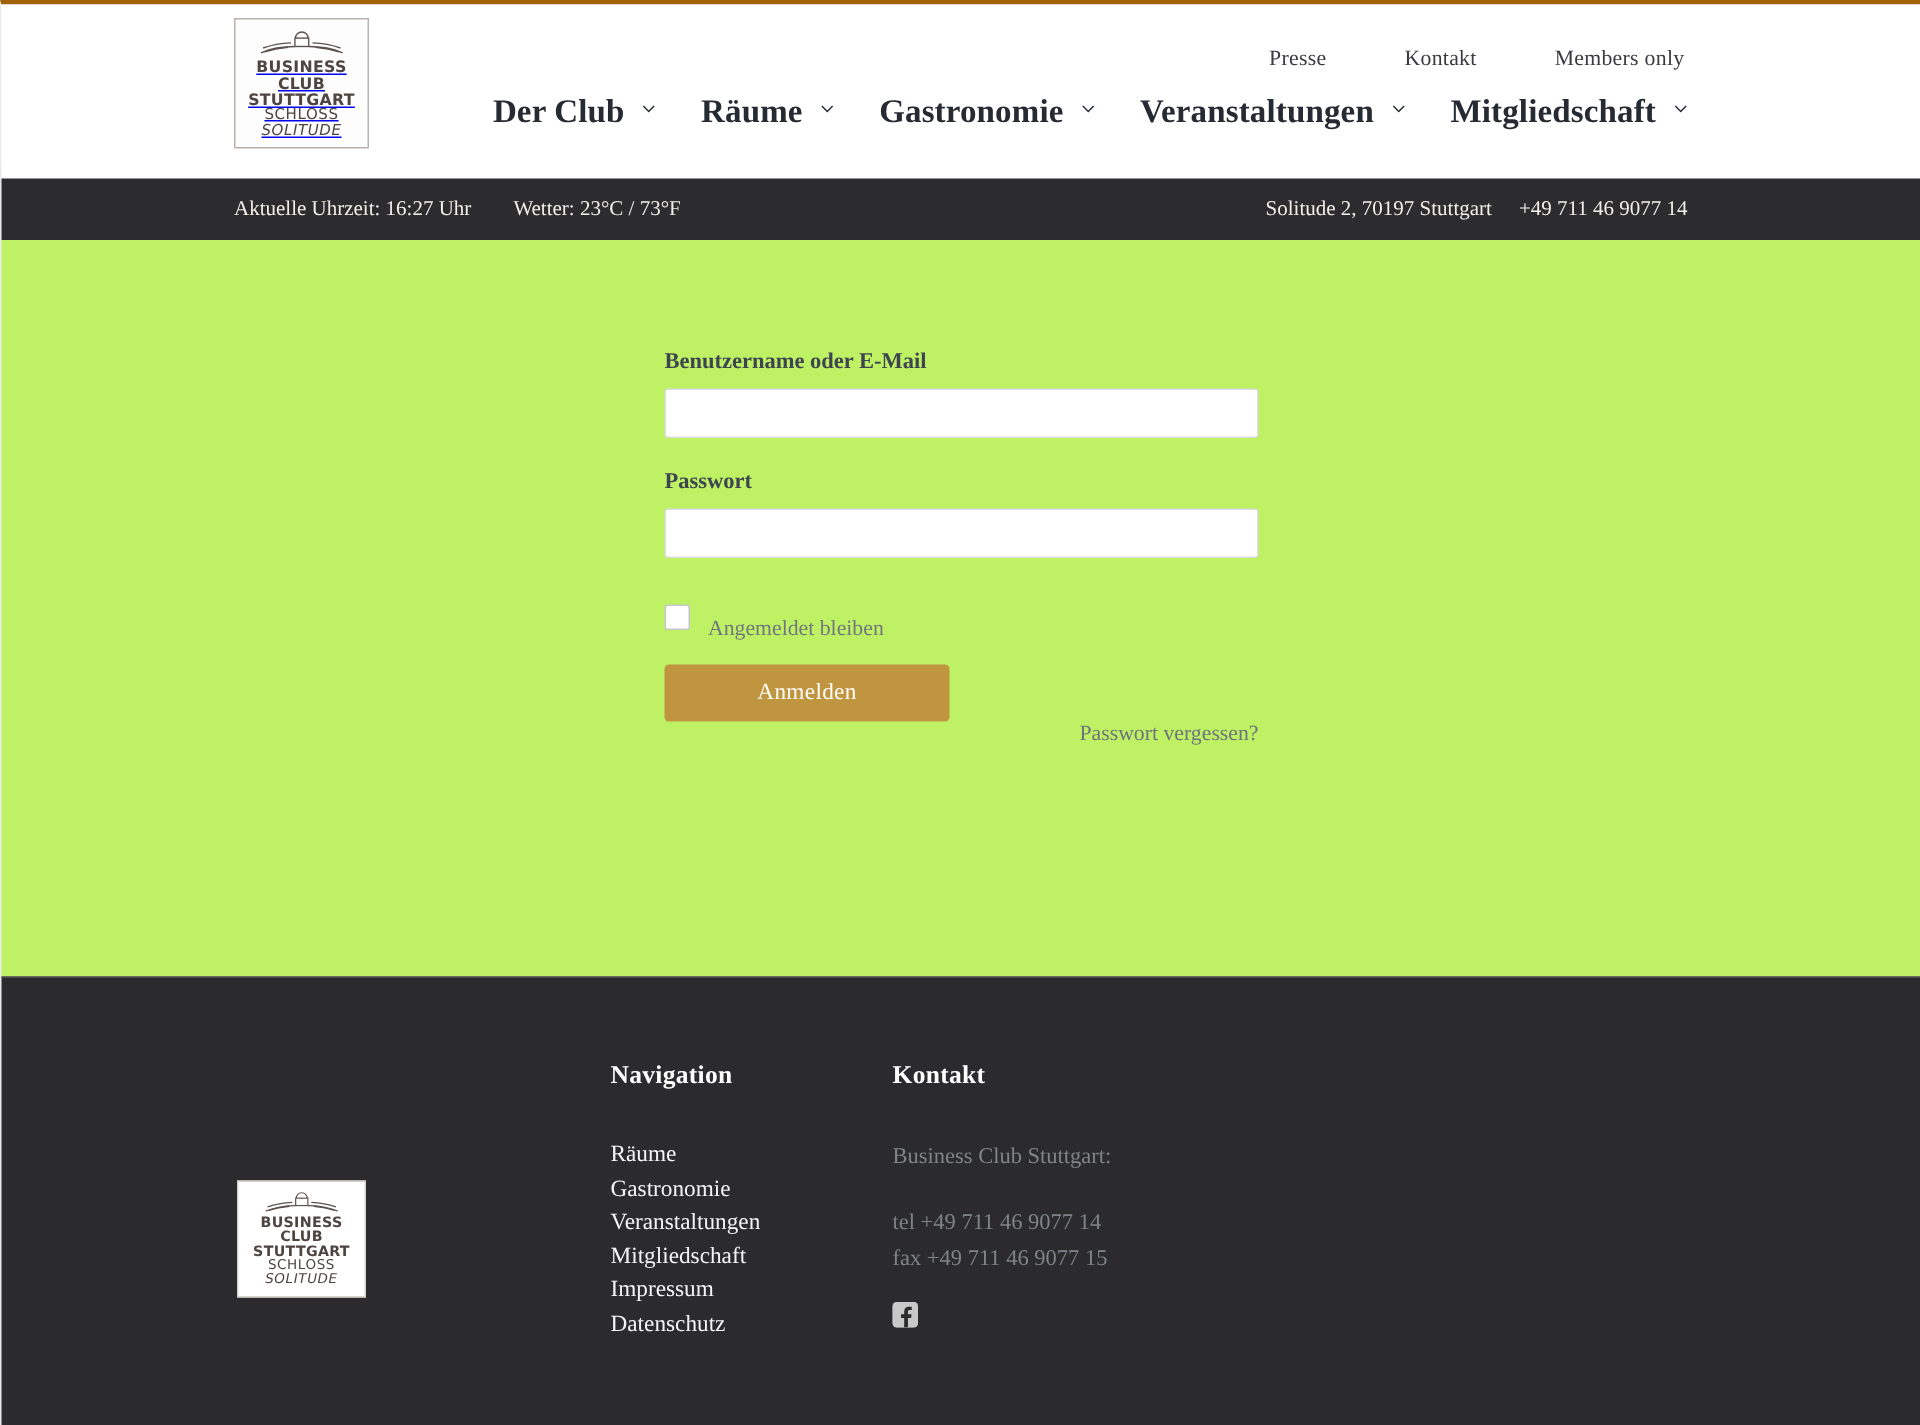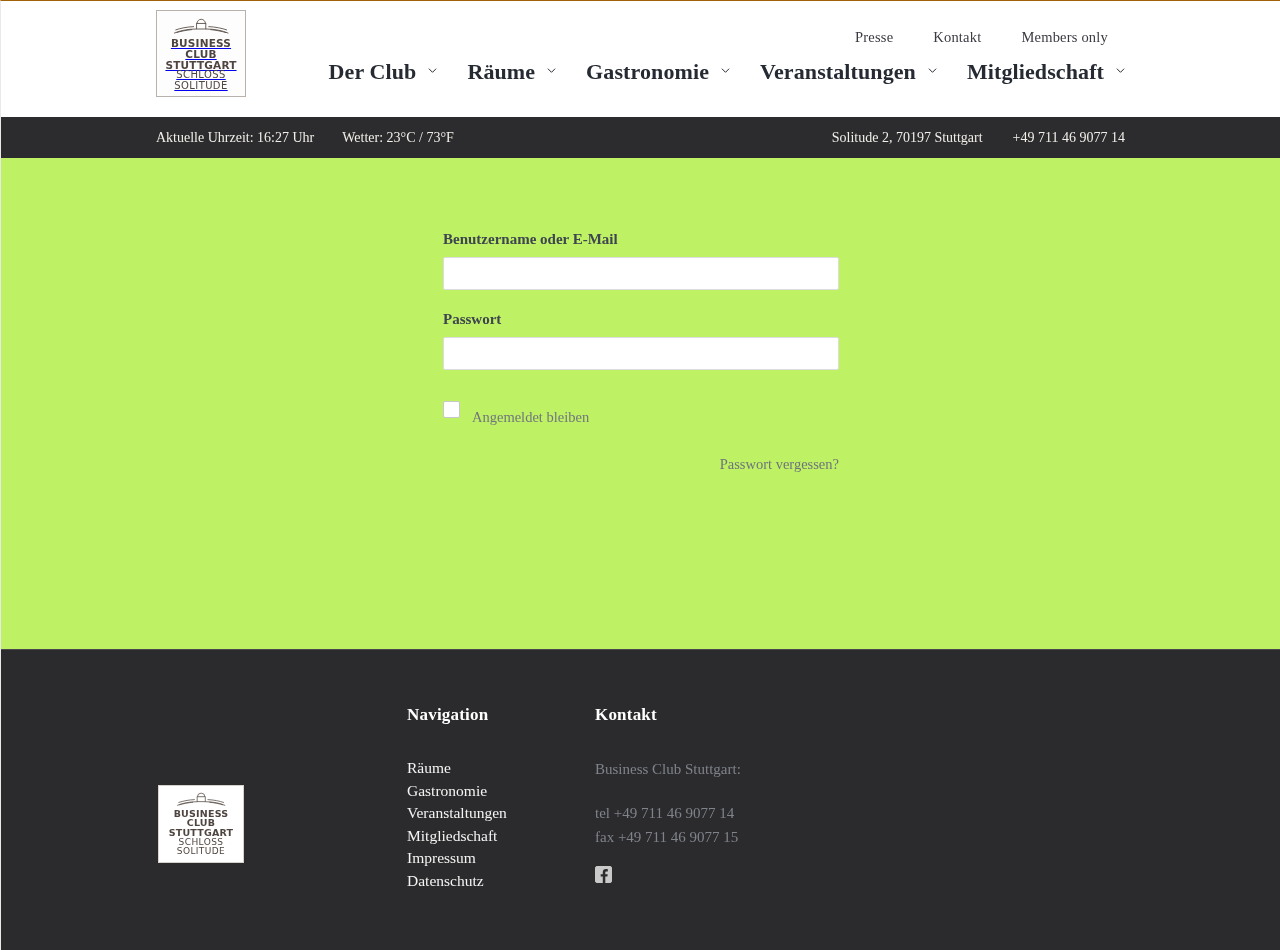--- a/index.html
+++ b/index.html
@@ -10,21 +10,21 @@
     background: #ffffff;
     font-family: "Liberation Serif", "DejaVu Serif", serif;
     overflow: hidden;
     position: relative;
   }
   .page {
     width: 1280px;
     height: 950px;
     position: relative;
     border-left: 1px solid #e9e9e9;
-    border-top: 1px solid #a16207;
+    border-top: 3px solid #a16207;
     background: #ffffff;
   }
 
   
   .header {
     position: relative;
     height: 105px;
     background: #ffffff;
   }
   .brand-logo {
@@ -45,28 +45,28 @@
   .logo-text {
     font-family: "DejaVu Sans", "Liberation Sans", sans-serif;
     color: #4f4540;
     text-align: center;
     line-height: 1.02;
   }
   .logo-text .l1 { font-size: 10.5px; font-weight: 700; letter-spacing: .2px; display:block; }
   .logo-text .l2 { font-size: 10.5px; font-weight: 700; letter-spacing: .2px; display:block; }
   .logo-text .l3 { font-size: 10.5px; font-weight: 700; letter-spacing: .2px; display:block; }
   .logo-text .l4 { font-size: 10px; font-weight: 400; letter-spacing: .4px; display:block; }
-  .logo-text .l5 { font-size: 10px; font-weight: 400; letter-spacing: .4px; display:block; }
+  .logo-text .l5 { font-size: 10px; font-weight: 400; letter-spacing: .4px; display:block;font-style:italic; }
 
   .top-links {
     position: absolute;
-    right: 172px;
+    right: 157px;
     top: 28px;
     display: flex;
-    gap: 40px;
+    gap: 52px;
   }
   .top-links a {
     font-size: 14.5px;
     color: #3a3a42;
     text-decoration: none;
     letter-spacing: .2px;
   }
 
   .main-nav {
     position: absolute;
@@ -109,21 +109,21 @@
   .info-left {
     position: absolute;
     left: 155px;
     display: flex;
     gap: 28px;
   }
   .info-right {
     position: absolute;
     right: 155px;
     display: flex;
-    gap: 30px;
+    gap: 18px;
   }
 
   
   .main {
     height: 491px;
     background: #bef264;
     position: relative;
   }
   .login-form {
     position: absolute;
@@ -179,21 +179,20 @@
     border-radius: 3px;
     color: #fdfbf6;
     font-family: "Liberation Serif", serif;
     font-size: 15.5px;
     cursor: pointer;
     letter-spacing: .2px;
   }
   .forgot {
     display: block;
     text-align: right;
-    margin-top: 30px;
     width: 396px;
     font-size: 14.5px;
     color: #6f747c;
     text-decoration: none;
   }
 
   
   .footer {
     height: 305px;
     background: #2b2b2d;
@@ -365,20 +364,21 @@
       <div class="gap-2"></div>
 
       <label class="field-label">Passwort</label>
       <input class="text-input" type="password" value="" placeholder="" style="">
 
       <div class="remember-row">
         <span class="cbox"></span>
         <span class="remember-label">Angemeldet bleiben</span>
       </div>
 
+      <button type="button" class="submit-btn">Anmelden</button>
 
       <a class="forgot" href="#">Passwort vergessen?</a>
     </form>
   </div>
 
   <div class="footer">
 
     <div class="footer-logo">
       <span class="logo-emblem">
         <svg viewBox="0 0 62 17" width="56" height="15" xmlns="http://www.w3.org/2000/svg">

